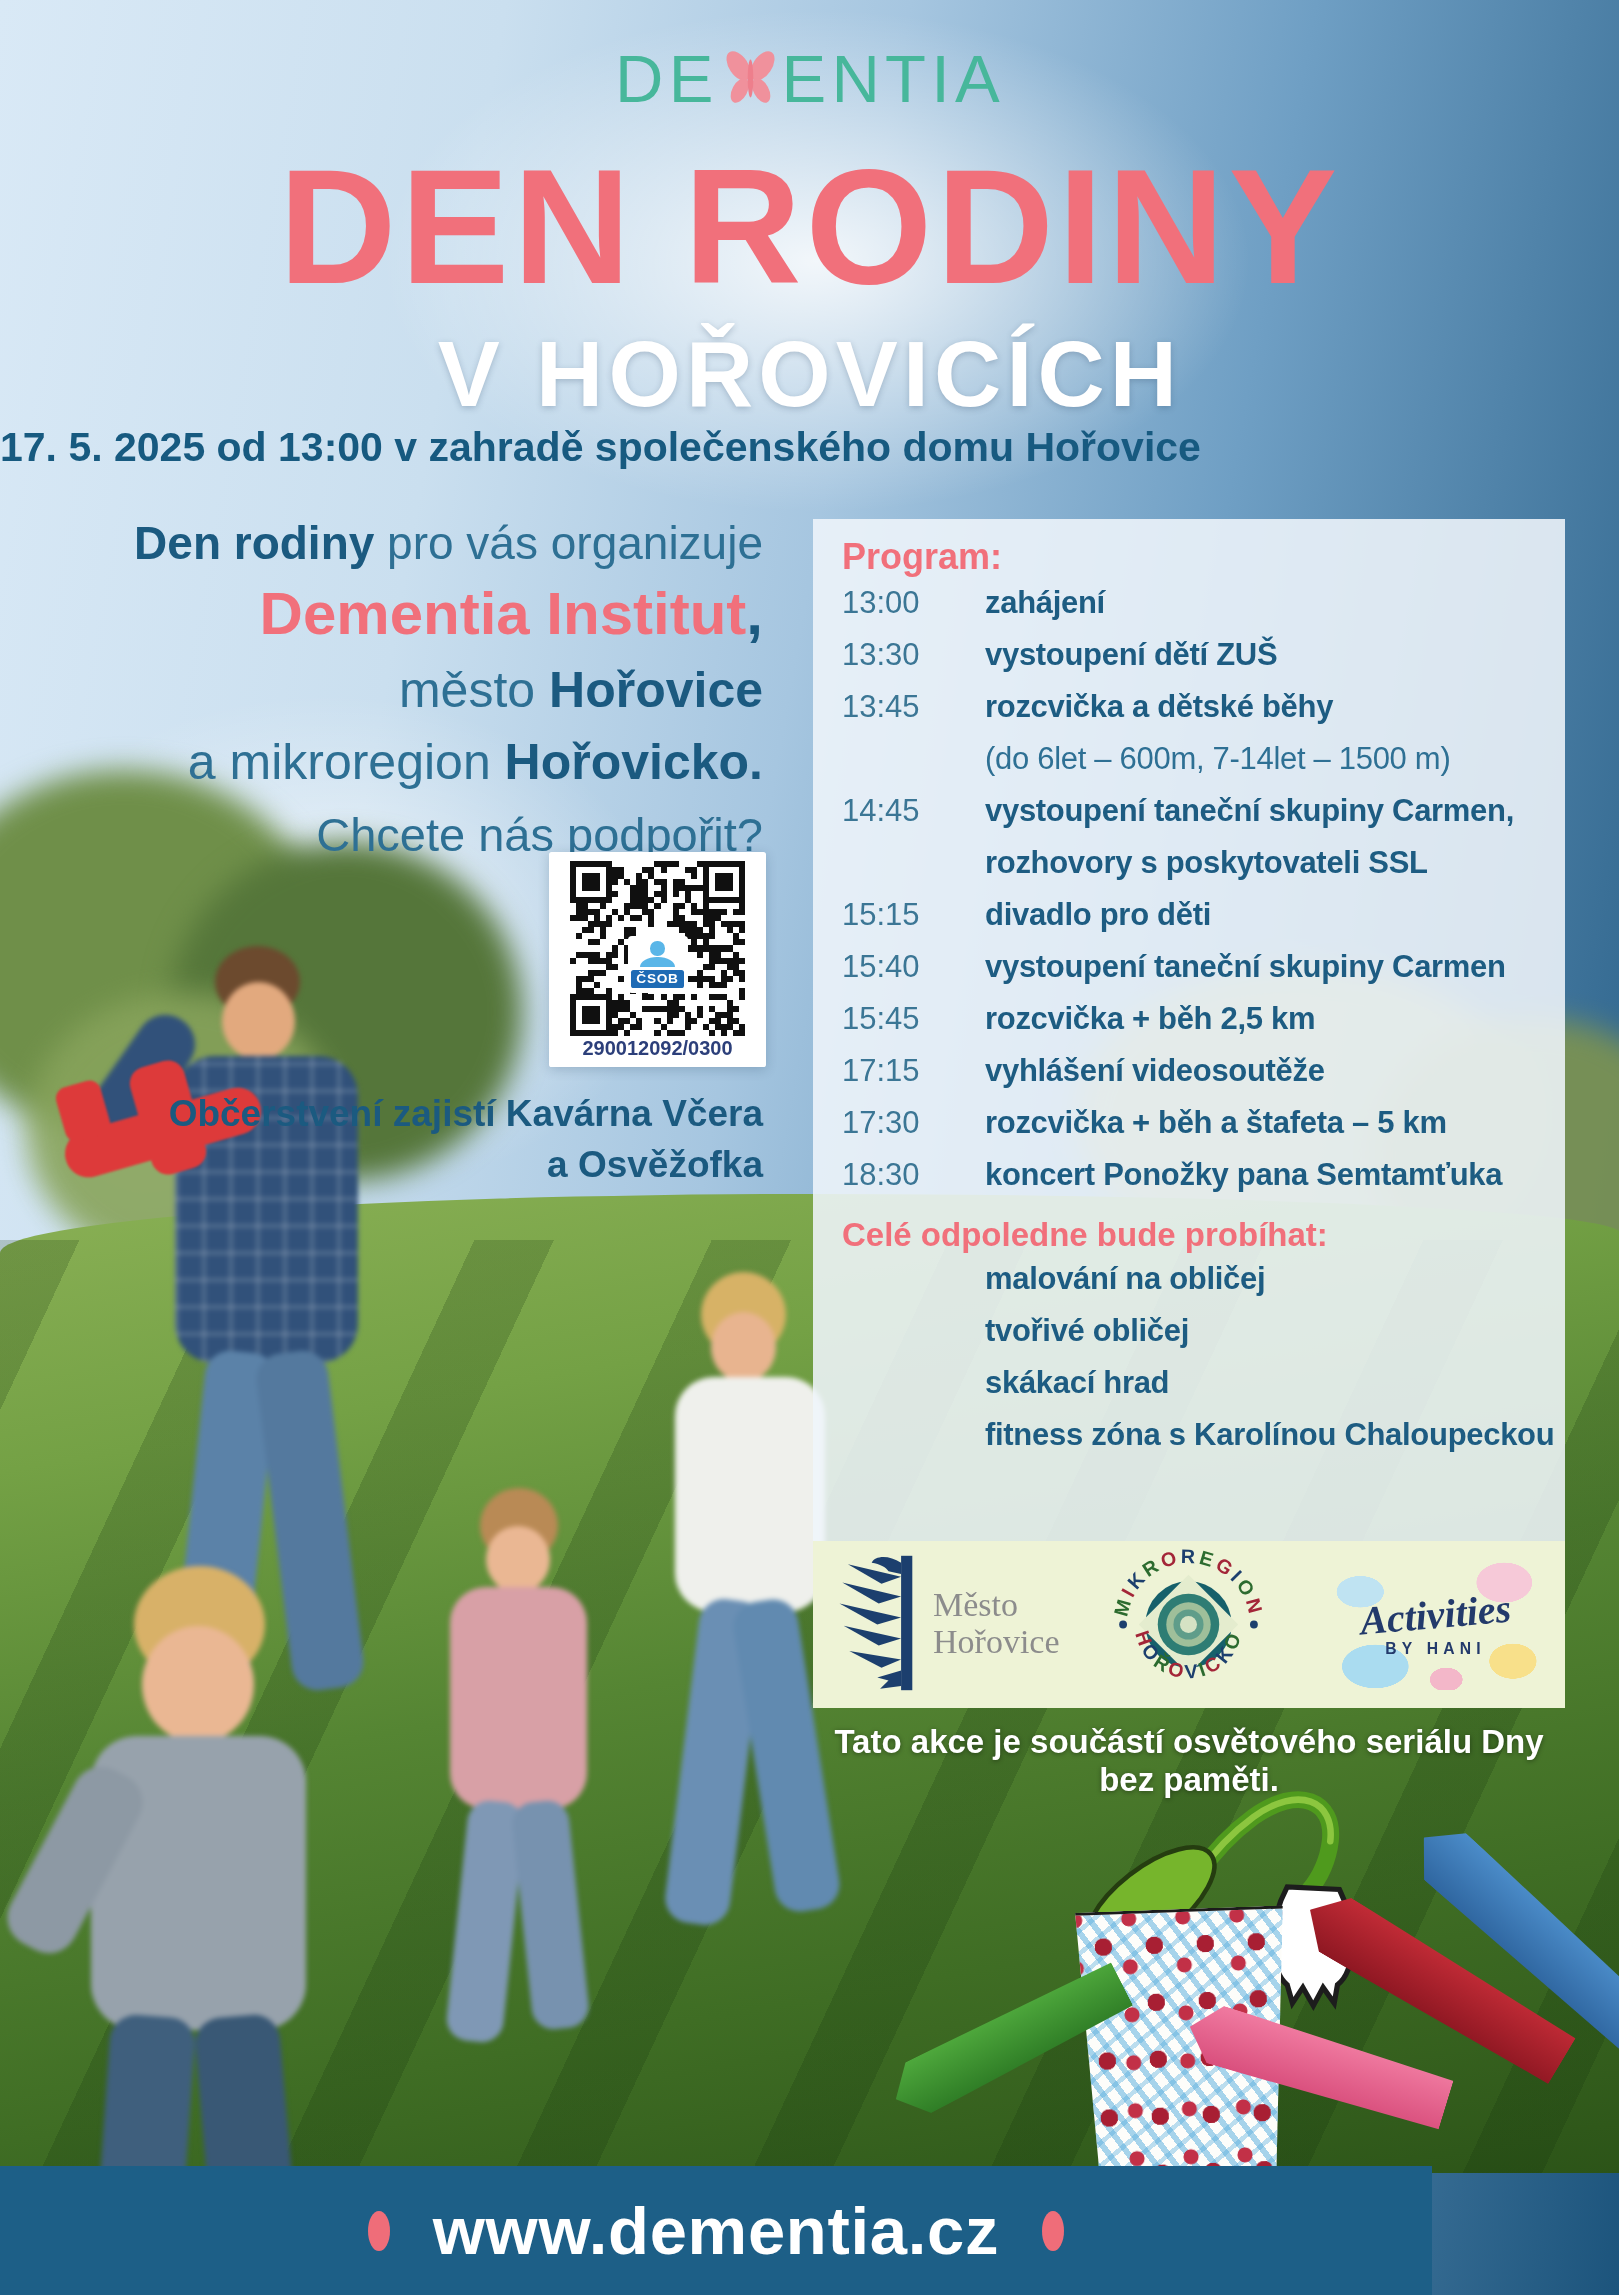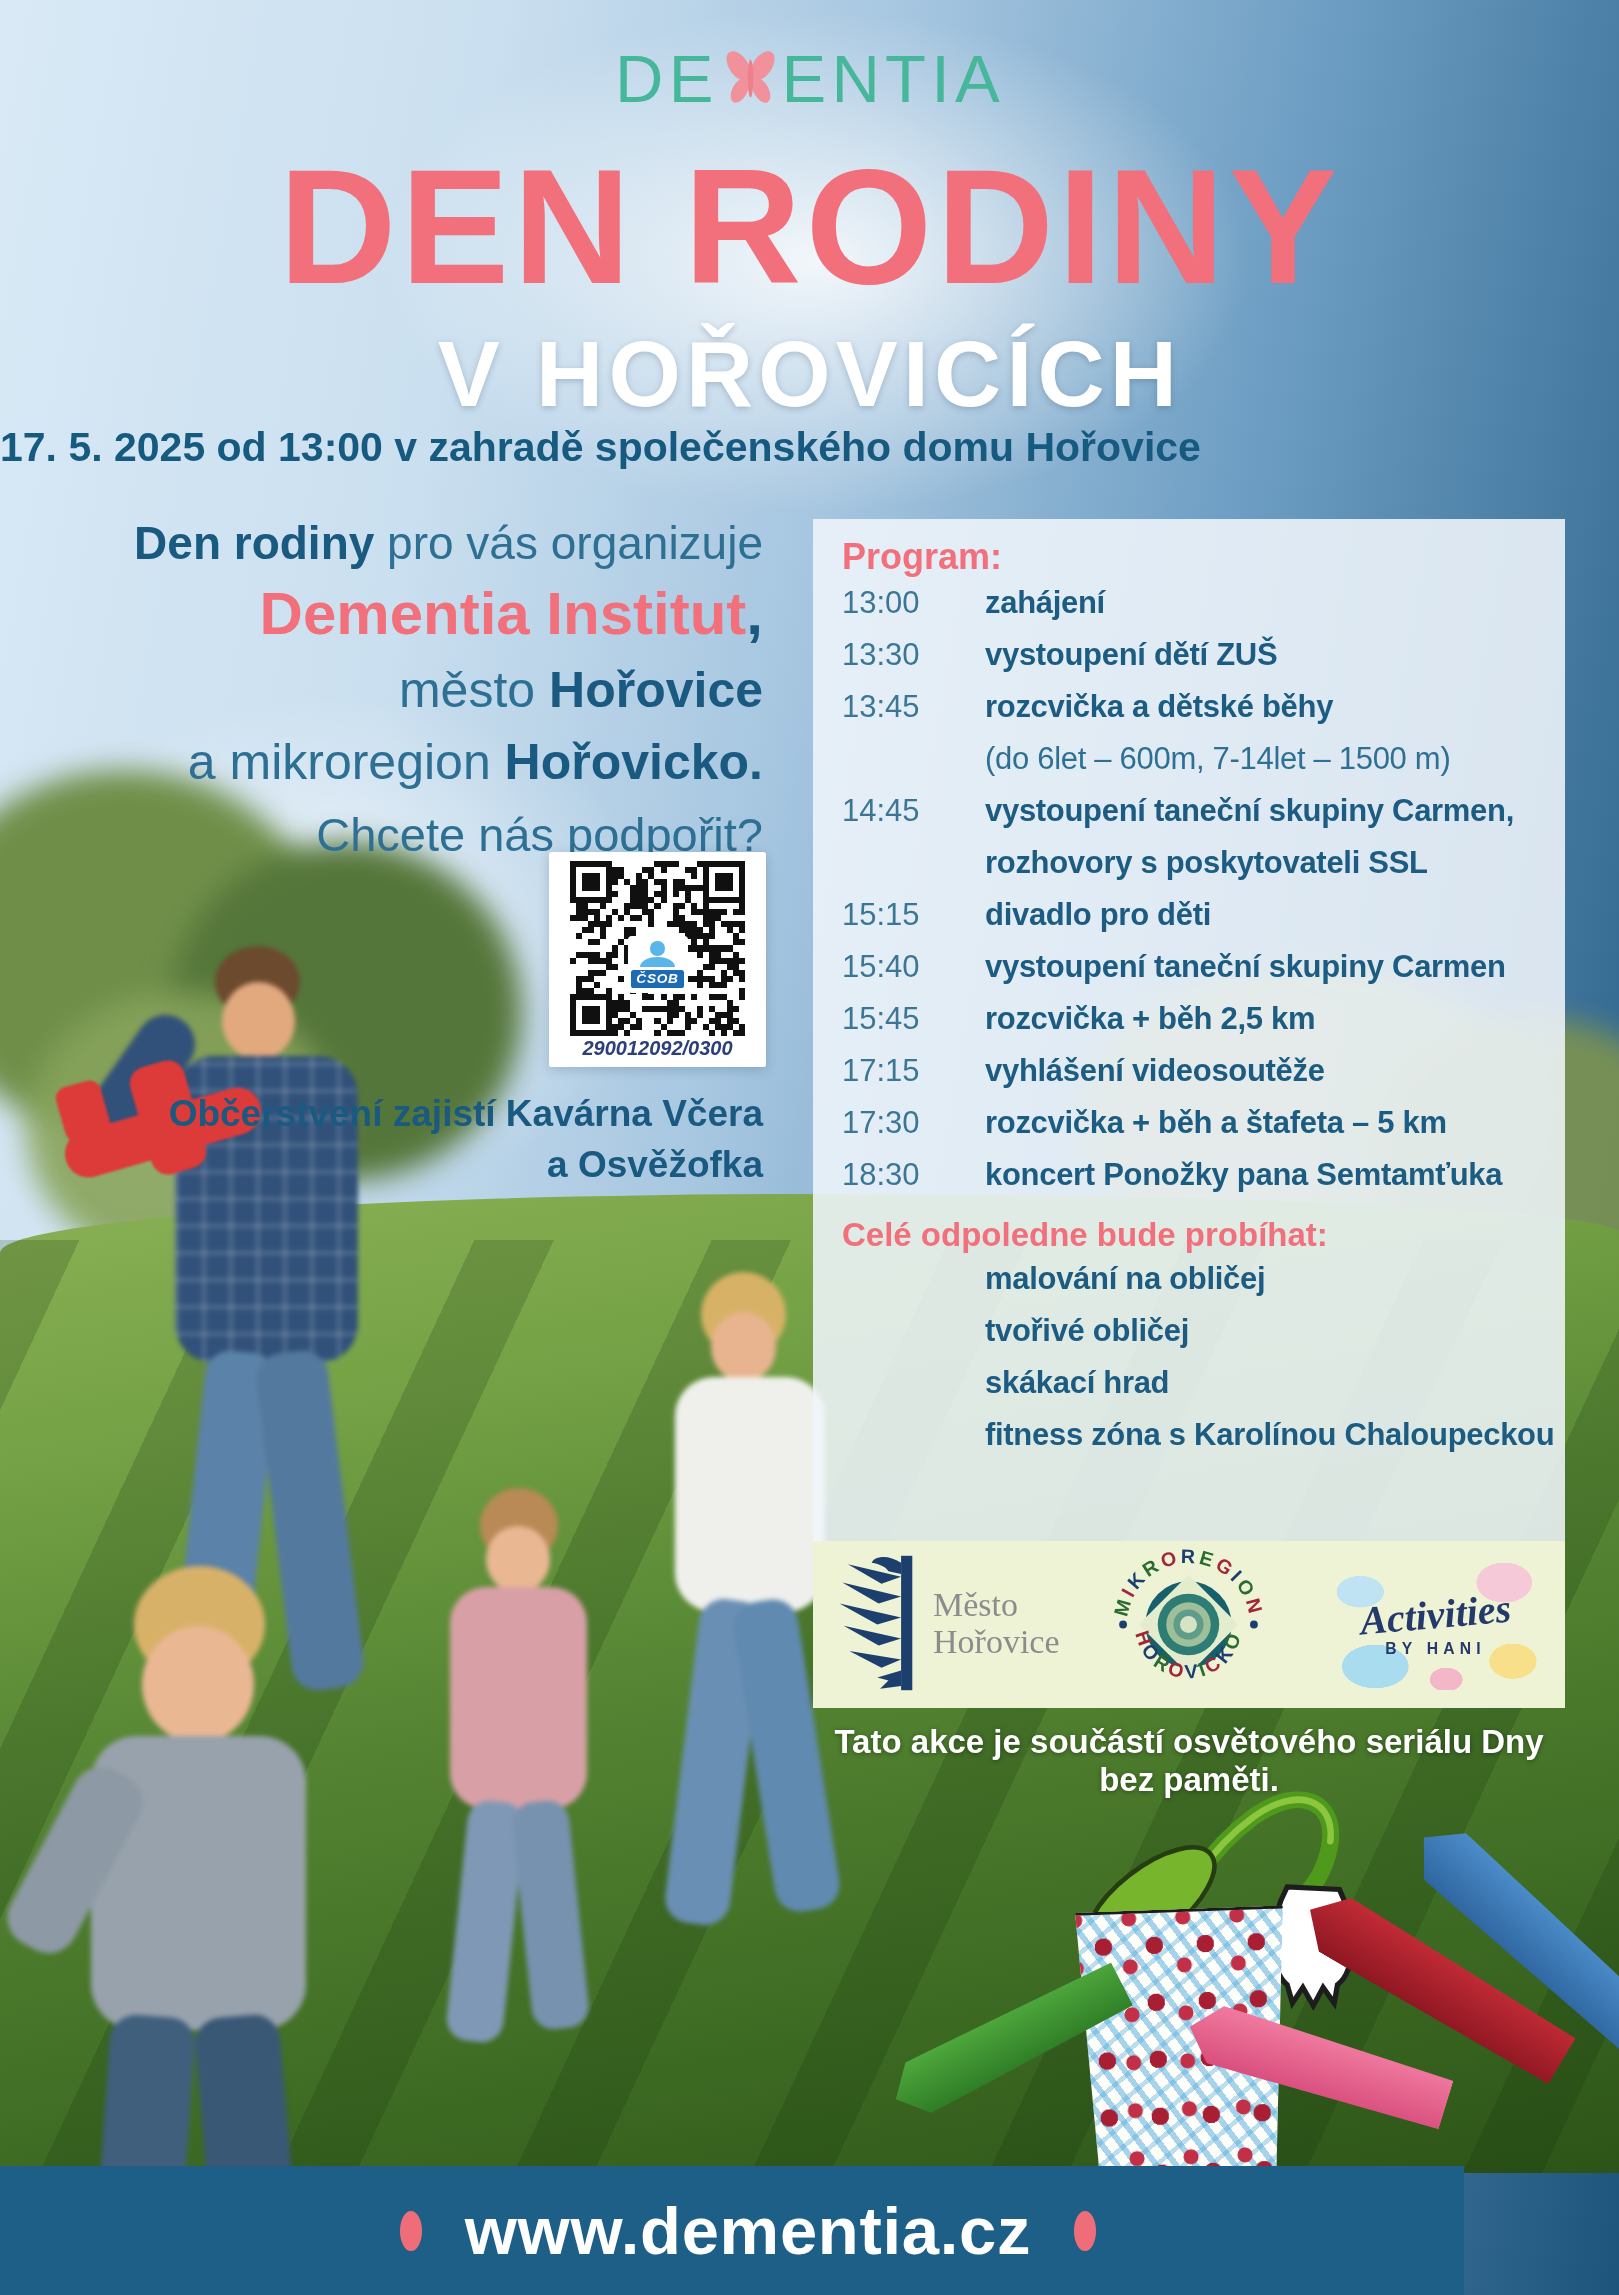--- a/index.html
+++ b/index.html
@@ -50,21 +50,21 @@
   .intro{left:65px;top:513px;width:698px;text-align:right;color:#2e7094;}
   .intro .l1{font-size:46px;line-height:61px;}
   .intro .l2{font-size:60px;line-height:80px;font-weight:700;color:#f1707b;}
   .intro .l3,.intro .l4{font-size:50px;line-height:72px;}
   .intro .l5{font-size:47px;line-height:73px;}
   .intro b{color:#1b5a80;font-weight:700;}
   .intro .comma{color:#1b5a80;font-weight:700;}
 
   
   .qr-box{left:549px;top:852px;width:217px;height:215px;background:#fff;border-radius:2.6px;
-          box-shadow:0 2.6px 11.7px rgba(20,50,80,.2);font-style:italic;}
+          box-shadow:0 2.6px 11.7px rgba(20,50,80,.2);}
   .qr-grid{display:grid;grid-template-columns:repeat(29,1fr);grid-auto-rows:1fr;
            width:175px;height:175px;margin:9px auto 0;}
   .qr-grid i{background:#fff;}
   .qr-grid i.d{background:#101010;}
   .qr-account{width:100%;text-align:center;font-size:20px;font-weight:700;color:#2c3f7a;margin-top:1.3px;}
   .csob{position:absolute;left:50%;top:84px;transform:translateX(-50%);width:60px;height:57px;background:#fff;
         border-radius:3.9px;display:flex;flex-direction:column;align-items:center;justify-content:center;}
   .csob-head{width:14.4px;height:14.4px;border-radius:50%;background:#5ab6e8;}
   .csob-body{width:35px;height:10.4px;border-radius:50% 50% 0 0/100% 100% 0 0;background:#5ab6e8;margin-top:1.3px;}
   .csob-bar{margin-top:2.6px;background:#1e6bb5;color:#fff;font-weight:700;font-size:13.7px;
@@ -96,21 +96,21 @@
      radial-gradient(27px 19.6px at 55% 92%,#f3b7c9 0 60%,rgba(0,0,0,0) 61%);}
   .act-script{font-family:"Liberation Serif",serif;font-style:italic;font-weight:700;font-size:40px;
               color:#233a6b;transform:rotate(-5deg);}
   .act-by{font-size:15.7px;letter-spacing:5.2px;font-weight:700;color:#233a6b;margin-top:2.6px;}
 
   .note-caption{left:813px;top:1723px;width:752px;text-align:center;color:#fff;font-size:33px;
                 font-weight:600;text-shadow:0 1.3px 5.2px rgba(0,0,0,.4);}
 
   
   .footer{left:0;top:2166px;width:1432px;height:129px;background:#1d5f87;
-          display:flex;align-items:center;justify-content:center;gap:43px;padding-left:32px;}
+          display:flex;align-items:center;justify-content:center;gap:43px;}
   .footer-url{color:#fff;font-size:67px;font-weight:700;letter-spacing:0.7px;}
   .dot{width:22px;height:40px;border-radius:50%;background:#ef6d79;}
 </style>
 </head>
 <body>
 
 <div class="poster">
 
   <div class="abs sky"></div>
   <div class="abs glow-top"></div>

